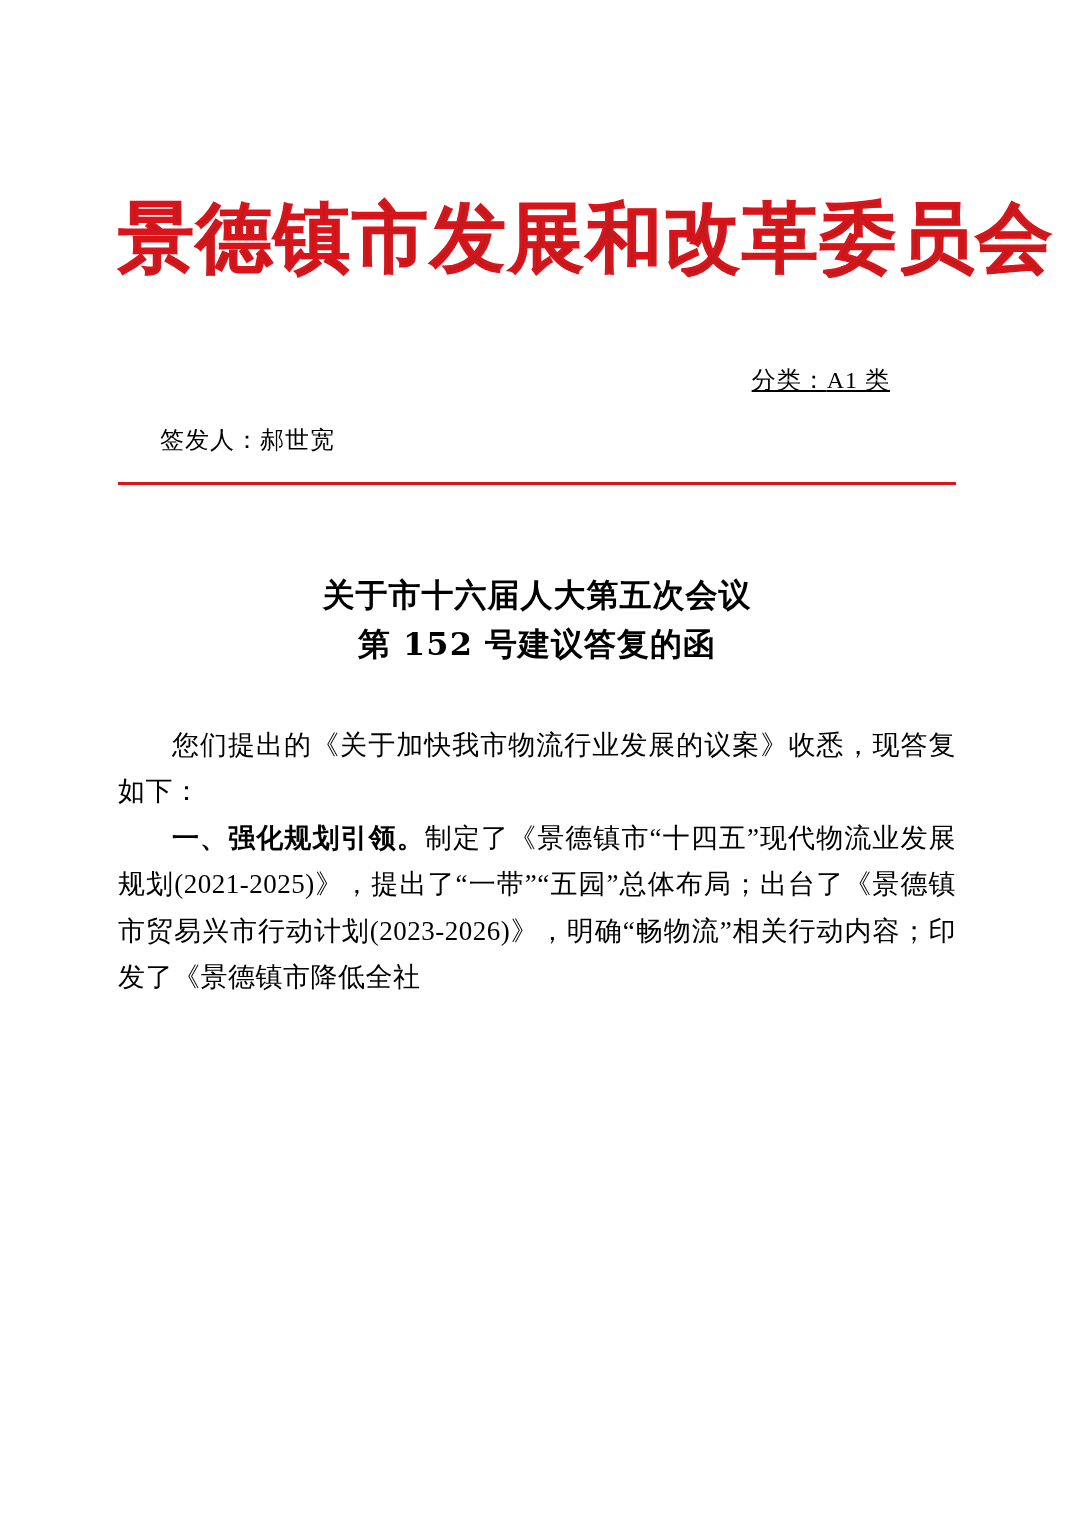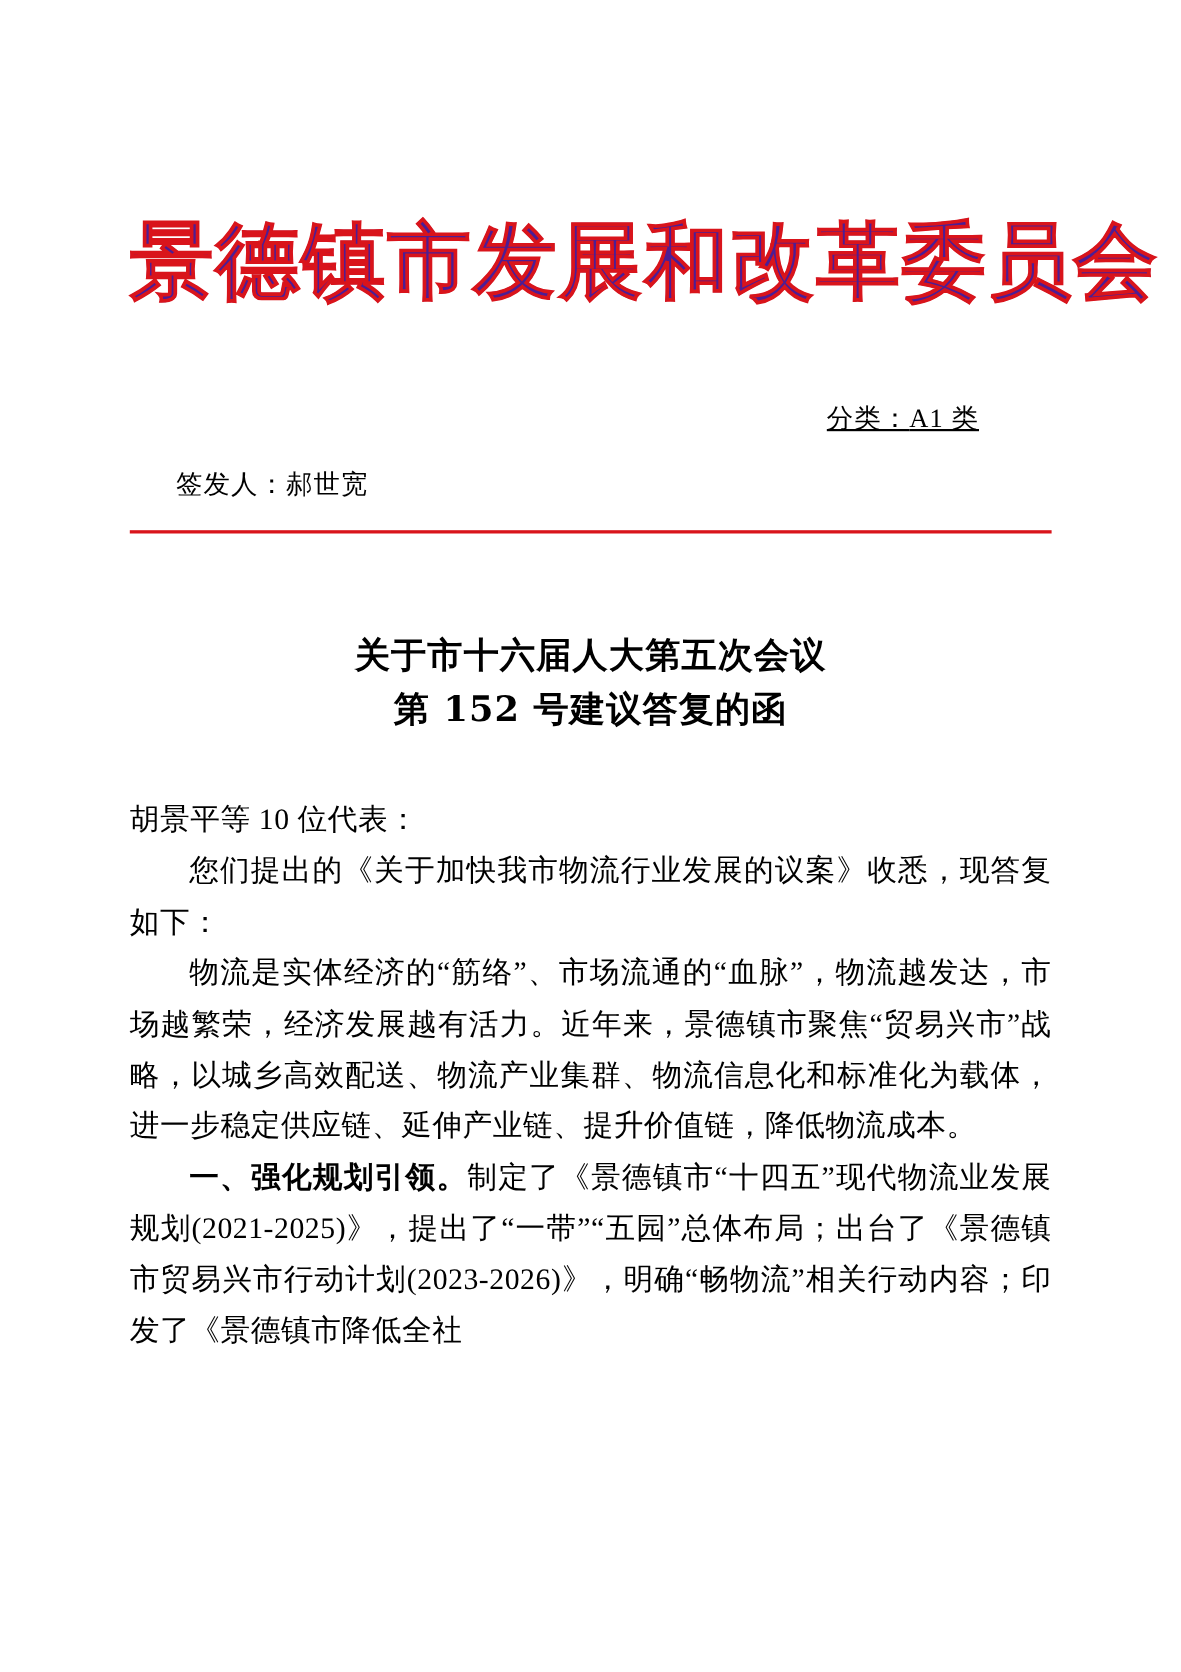--- a/index.html
+++ b/index.html
@@ -20,21 +20,21 @@
     width: 1074px;
     height: 1520px;
     box-sizing: border-box;
     padding: 0 118px;
   }
 
   
   .masthead {
     margin-top: 196px;
     text-align: center;
-    color: #4c1d95;
+    color: #b91c1c;
     font-family: "DejaVu Serif", "Liberation Serif", serif;
     font-weight: bold;
     font-size: 76px;
     letter-spacing: 2px;
     line-height: 1.1;
     white-space: nowrap;
     -webkit-text-stroke: 1px #d9141b;
   }
 
   
@@ -117,19 +117,17 @@
   </div>
 
   <div class="red-rule"></div>
 
   <div class="doc-title">
     <span class="line1">关于市十六届人大第五次会议</span>
     <span class="line2">第 152 号建议答复的函</span>
   </div>
 
   <div class="body-text">
-    <p>胡景平等 10 位代表：</p>
     <p class="indent">您们提出的《关于加快我市物流行业发展的议案》收悉，现答复如下：</p>
-    <p class="indent">物流是实体经济的“筋络”、市场流通的“血脉”，物流越发达，市场越繁荣，经济发展越有活力。近年来，景德镇市聚焦“贸易兴市”战略，以城乡高效配送、物流产业集群、物流信息化和标准化为载体，进一步稳定供应链、延伸产业链、提升价值链，降低物流成本。</p>
     <p class="indent"><span class="bold">一、强化规划引领。</span><span>制定了《景德镇市“十四五”现代物流业发展规划(2021-2025)》，提出了“一带”“五园”总体布局；出台了《景德镇市贸易兴市行动计划(2023-2026)》，明确“畅物流”相关行动内容；印发了《景德镇市降低全社</span></p>
   </div>
 
 </div>
 
 </body></html>

